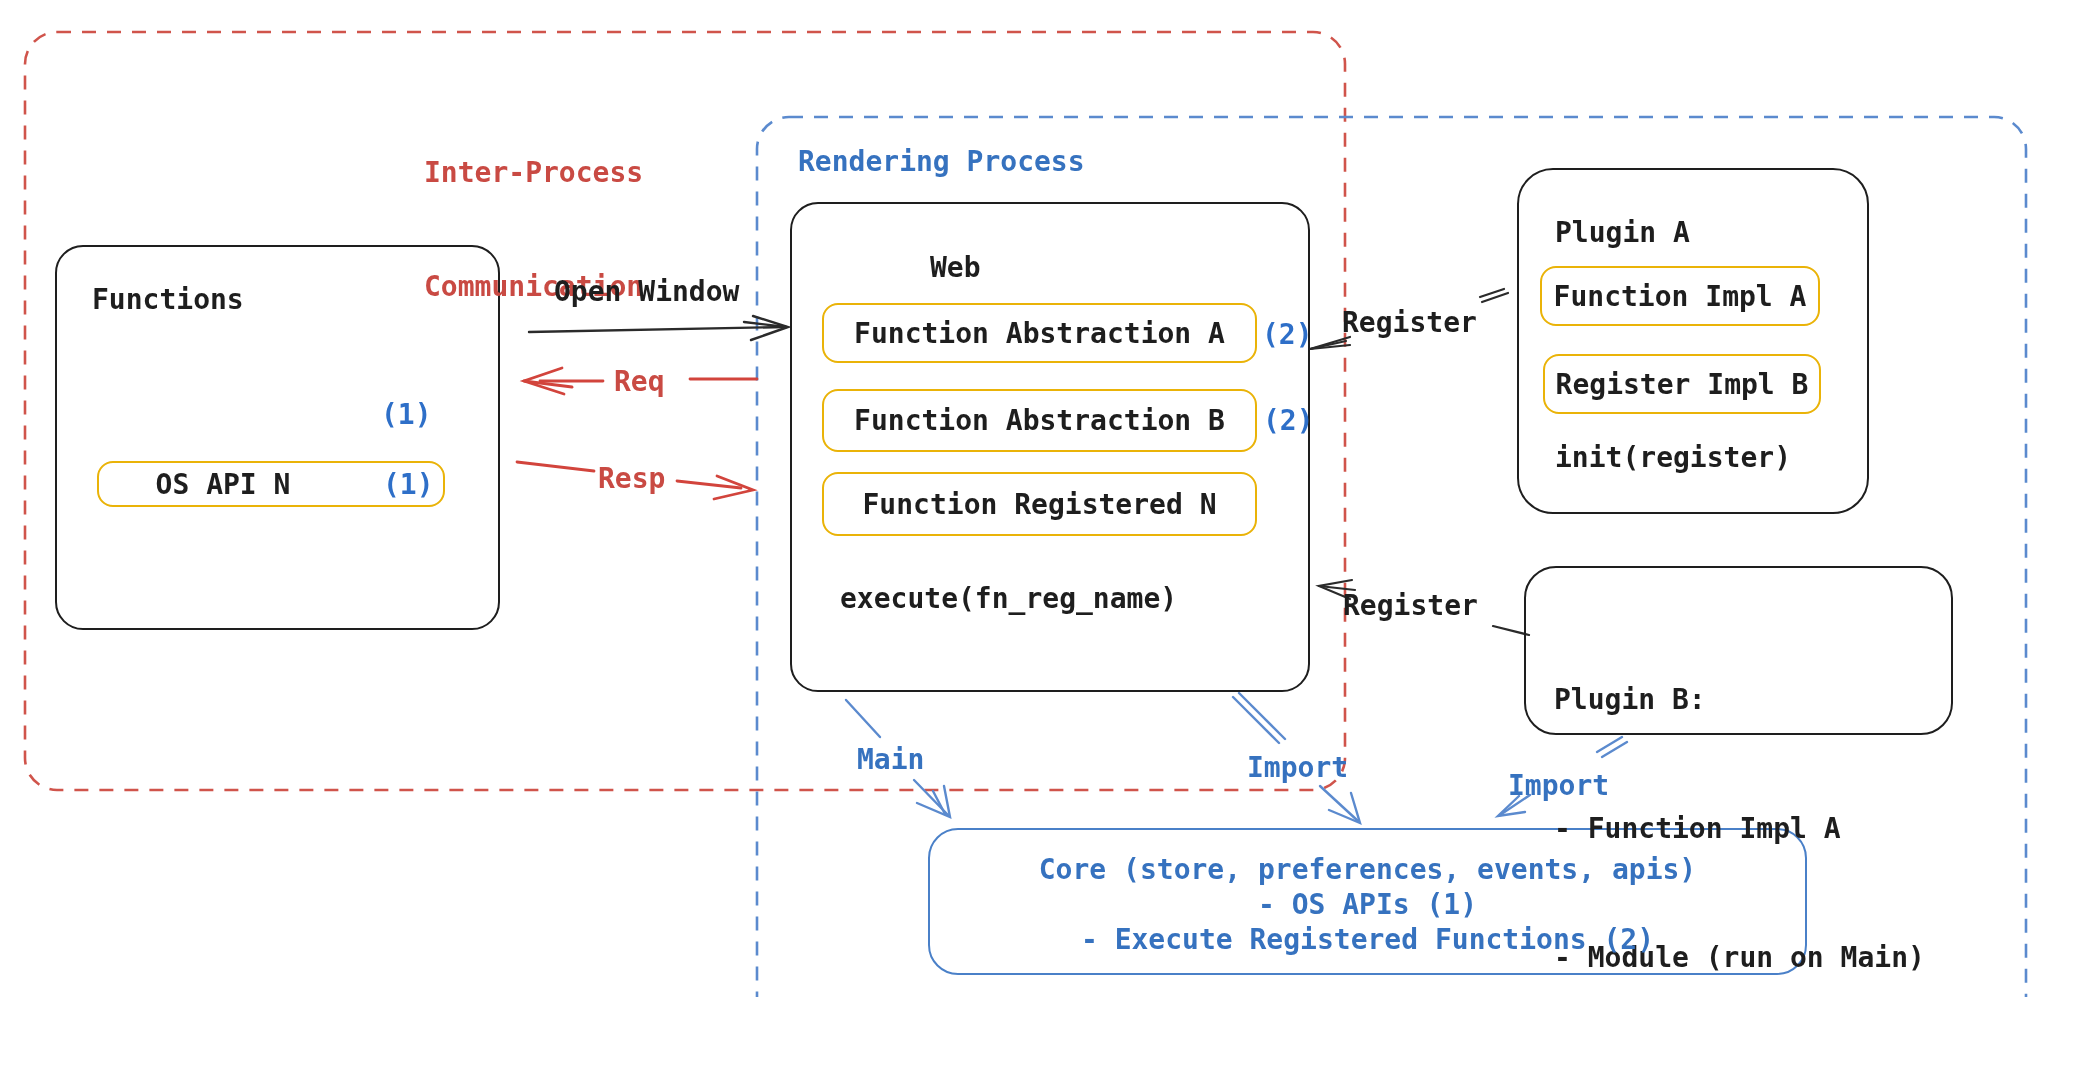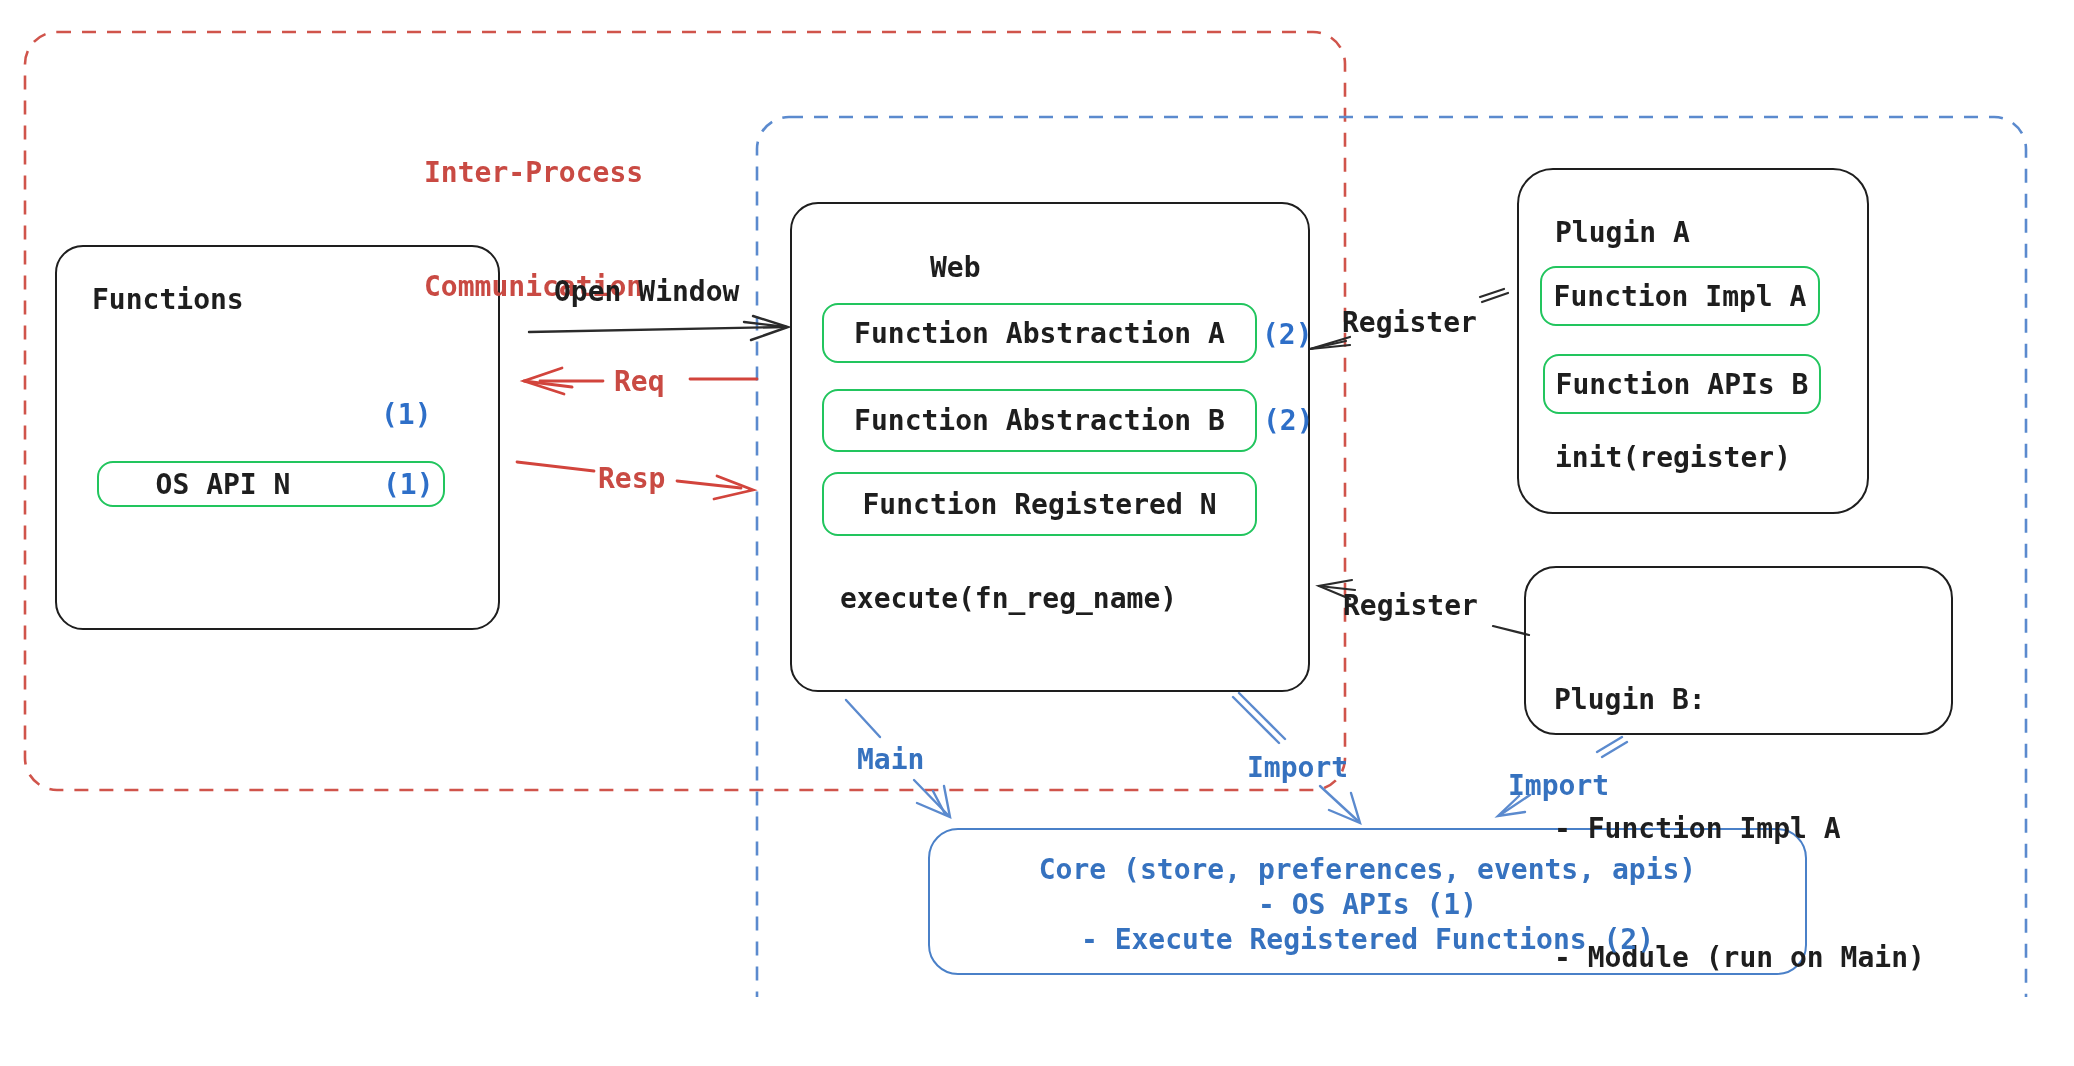--- a/index.html
+++ b/index.html
@@ -17,21 +17,21 @@
   .red-t{color:#c94a43;}
   .blue-t{color:#3672bf;}
   .box{
     position:absolute;z-index:2;
     border:2px solid #1e1e1e;
     background:transparent;
     box-sizing:border-box;
   }
   .innerbox{
     position:absolute;z-index:3;
-    border:2px solid #22c55e;
+    border:2px solid #eab308;
     border-radius:16px;
     box-sizing:border-box;
     display:flex;align-items:center;justify-content:center;
     font-size:28px;text-align:center;
   }
   .badge{
     position:absolute;z-index:4;
     font-size:28px;color:#2e6fc8;
   }
   .stack{display:flex;flex-direction:column;}
@@ -104,20 +104,21 @@
       <path d="M1530,795 L1500,815"></path>
       <path d="M1519,796 L1498,816 L1525,812"></path>
     </g>
   </svg>
 
   <div class="lbl red-t" style="left:424px;top:78px;line-height:38px;">
     <div>Inter-Process</div>
     <div>Communication</div>
   </div>
 
+  <div class="lbl blue-t" style="left:798px;top:144px;">Rendering Process</div>
 
   <div class="box" style="left:55px;top:245px;width:445px;height:385px;border-radius:28px;"></div>
   <div class="lbl" style="left:92px;top:282px;">Functions</div>
 
   <div class="badge" style="left:381px;top:398px;">(1)</div>
 
   <div class="innerbox" style="left:97px;top:461px;width:348px;height:46px;">
     <div style="margin-right:96px;">OS API N</div>
   </div>
   <div class="badge" style="left:383px;top:468px;">(1)</div>
@@ -131,21 +132,21 @@
   <div class="innerbox" style="left:822px;top:389px;width:435px;height:63px;">Function Abstraction B</div>
   <div class="badge" style="left:1263px;top:404px;">(2)</div>
 
   <div class="innerbox" style="left:822px;top:472px;width:435px;height:64px;">Function Registered N</div>
 
   <div class="lbl" style="left:840px;top:581px;">execute(fn_reg_name)</div>
 
   <div class="box" style="left:1517px;top:168px;width:352px;height:346px;border-radius:36px;"></div>
   <div class="lbl" style="left:1555px;top:215px;">Plugin A</div>
   <div class="innerbox" style="left:1540px;top:266px;width:280px;height:60px;">Function Impl A</div>
-  <div class="innerbox" style="left:1543px;top:354px;width:278px;height:60px;">Function APIs B</div>
+  <div class="innerbox" style="left:1543px;top:354px;width:278px;height:60px;">Register Impl B</div>
   <div class="lbl" style="left:1555px;top:440px;">init(register)</div>
 
   <div class="box" style="left:1524px;top:566px;width:429px;height:169px;border-radius:32px;"></div>
   <div class="lbl" style="left:1554px;top:592px;line-height:43px;">
     <div>Plugin B:</div>
     <div>- Function Impl A</div>
     <div>- Module (run on Main)</div>
   </div>
 
   <div class="box" style="left:928px;top:828px;width:879px;height:147px;border-radius:30px;border-color:#4a80c8;"></div>

